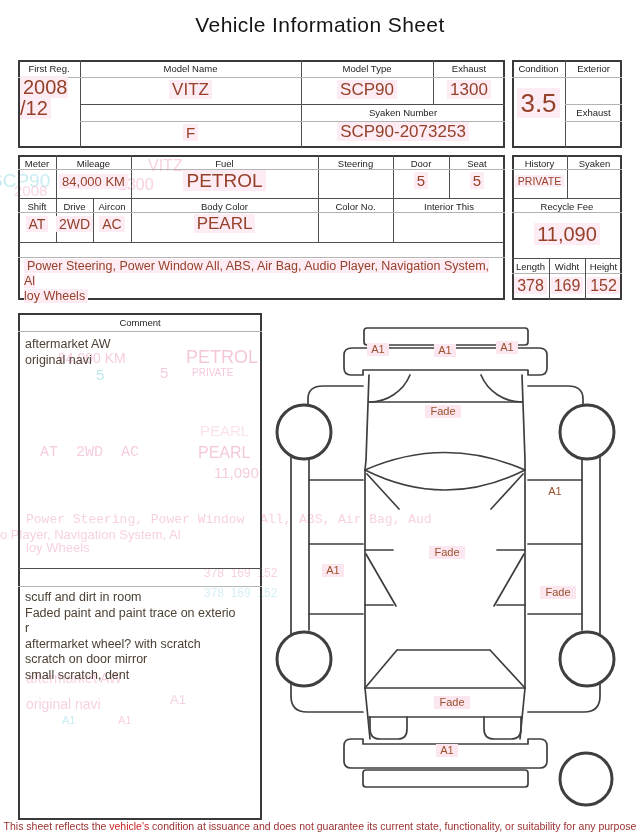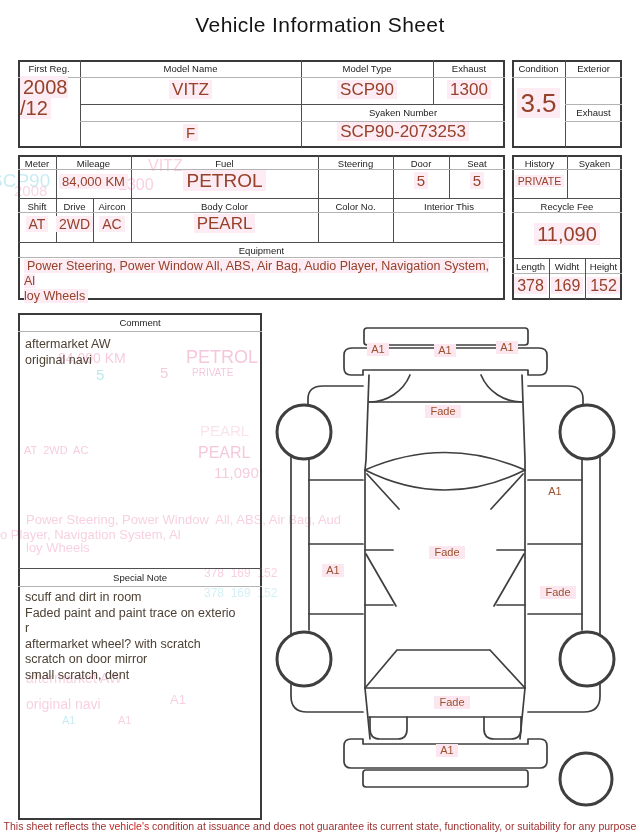--- a/index.html
+++ b/index.html
@@ -31,25 +31,25 @@
   <div id="ghost-layer">
       <span class="g gc" style="left: -10px; top: 170px; font-size: 19px; opacity: 0.5;">SCP90</span>
       <span class="g gp" style="left: 14px; top: 182px; font-size: 15px; opacity: 0.45;">2008</span>
       <span class="g gp" style="left: 148px; top: 157px; font-size: 16px; opacity: 0.5;">VITZ</span>
       <span class="g gp" style="left: 118px; top: 176px; font-size: 16px; opacity: 0.5;">1300</span>
       <span class="g gp" style="left: 58px; top: 350px; font-size: 14px; opacity: 0.55;">84,000 KM</span>
       <span class="g gp" style="left: 186px; top: 347px; font-size: 18px; opacity: 0.6;">PETROL</span>
       <span class="g gc" style="left: 96px; top: 366px; font-size: 15px; opacity: 0.6;">5</span>
       <span class="g gp" style="left: 160px; top: 364px; font-size: 15px; opacity: 0.55;">5</span>
       <span class="g gp" style="left: 192px; top: 367px; font-size: 10px; opacity: 0.6;">PRIVATE</span>
-      <span class="g gp" style="left: 24px; top: 444px; font-size: 11px; opacity: 0.55;">AT  2WD  AC</span>
+      <span class="g gp" style="left: 40px; top: 444px; font-size: 15px; opacity: 0.55; font-family: Liberation Mono, monospace;">AT  2WD  AC</span>
       <span class="g gp" style="left: 200px; top: 422px; font-size: 15px; opacity: 0.3;">PEARL</span>
       <span class="g gp" style="left: 198px; top: 444px; font-size: 16px; opacity: 0.6;">PEARL</span>
       <span class="g gp" style="left: 214px; top: 464px; font-size: 15px; opacity: 0.55;">11,090</span>
-      <span class="g gp" style="left: 26px; top: 512px; font-size: 13px; opacity: 0.5;">Power Steering, Power Window  All, ABS, Air Bag, Aud</span>
+      <span class="g gp" style="left: 26px; top: 512px; font-size: 13px; opacity: 0.5; font-family: Liberation Mono, monospace;">Power Steering, Power Window  All, ABS, Air Bag, Aud</span>
       <span class="g gp" style="left: 0px; top: 527px; font-size: 13px; opacity: 0.5;">o Player, Navigation System, Al</span>
       <span class="g gp" style="left: 26px; top: 540px; font-size: 13px; opacity: 0.5;">loy Wheels</span>
       <span class="g gp" style="left: 204px; top: 566px; font-size: 12px; opacity: 0.5;">378  169  152</span>
       <span class="g gc" style="left: 204px; top: 586px; font-size: 12px; opacity: 0.4;">378  169  152</span>
       <span class="g gp" style="left: 26px; top: 670px; font-size: 14px; opacity: 0.5;">aftermarket AW</span>
       <span class="g gp" style="left: 26px; top: 696px; font-size: 14px; opacity: 0.5;">original navi</span>
       <span class="g gp" style="left: 170px; top: 692px; font-size: 13px; opacity: 0.5;">A1</span>
       <span class="g gc" style="left: 62px; top: 714px; font-size: 11px; opacity: 0.5;">A1</span>
       <span class="g gp" style="left: 118px; top: 714px; font-size: 11px; opacity: 0.5;">A1</span>
     </div>
@@ -106,21 +106,20 @@
   <div class="lbl" style="left:131px;top:158px;width:187px">Fuel</div>
   <div class="lbl" style="left:318px;top:158px;width:75px">Steering</div>
   <div class="lbl" style="left:393px;top:158px;width:56px">Door</div>
   <div class="lbl" style="left:449px;top:158px;width:56px">Seat</div>
   <div class="lbl" style="left:18px;top:201px;width:38px">Shift</div>
   <div class="lbl" style="left:56px;top:201px;width:37px">Drive</div>
   <div class="lbl" style="left:93px;top:201px;width:38px">Aircon</div>
   <div class="lbl" style="left:131px;top:201px;width:187px">Body Color</div>
   <div class="lbl" style="left:318px;top:201px;width:75px">Color No.</div>
   <div class="lbl" style="left:393px;top:201px;width:112px">Interior This</div>
-  <div class="lbl" style="left:18px;top:245px;width:487px">Equipment</div>
 
   <div class="valc" style="left:56px;top:174px;width:75px;font-size:13px"><span class="hlt">84,000 KM</span></div>
   <div class="valc" style="left:131px;top:170px;width:187px;font-size:19px"><span class="hlt">PETROL</span></div>
   <div class="valc" style="left:393px;top:172px;width:56px;font-size:15px"><span class="hlt">5</span></div>
   <div class="valc" style="left:449px;top:172px;width:56px;font-size:15px"><span class="hlt">5</span></div>
   <div class="valc" style="left:18px;top:216px;width:38px;font-size:14px"><span class="hlt">AT</span></div>
   <div class="valc" style="left:56px;top:216px;width:37px;font-size:14px"><span class="hlt">2WD</span></div>
   <div class="valc" style="left:93px;top:216px;width:38px;font-size:14px"><span class="hlt">AC</span></div>
   <div class="valc" style="left:131px;top:214px;width:187px;font-size:17px"><span class="hlt">PEARL</span></div>
   <div class="valc" style="left:24px;top:259px;width:472px;font-size:12.5px;line-height:15px;text-align:left"><span class="hlt">Power Steering, Power Window  All, ABS, Air Bag, Audio Player, Navigation System, Al
@@ -147,21 +146,20 @@
   <div class="valc" style="left:512px;top:223px;width:110px;font-size:20px"><span class="hlt">11,090</span></div>
   <div class="valc" style="left:512px;top:277px;width:37px;font-size:16px"><span class="hlt">378</span></div>
   <div class="valc" style="left:549px;top:277px;width:36px;font-size:16px"><span class="hlt">169</span></div>
   <div class="valc" style="left:585px;top:277px;width:37px;font-size:16px"><span class="hlt">152</span></div>
 
   <div class="bx" style="left:18px;top:313px;width:244px;height:507px"></div>
   <div class="ll" style="left:18px;top:331px;width:244px;height:1px"></div>
   <div class="dl" style="left:18px;top:568px;width:244px;height:1px"></div>
   <div class="ll" style="left:18px;top:586px;width:244px;height:1px"></div>
   <div class="lbl" style="left:18px;top:317px;width:244px">Comment</div>
-  <div class="lbl" style="left:18px;top:572px;width:244px">Special Note</div>
   <div class="note-txt" style="left:25px;top:336px;width:215px;line-height:16px">aftermarket AW
 original navi</div>
   <div class="note-txt" style="left:25px;top:590px;width:218px;line-height:15.5px">scuff and dirt in room
 Faded paint and paint trace on exterio
 r
 aftermarket wheel? with scratch
 scratch on door mirror
 small scratch, dent</div>
 
   <svg id="car-svg" width="372" height="492" viewBox="0 0 372 492">

